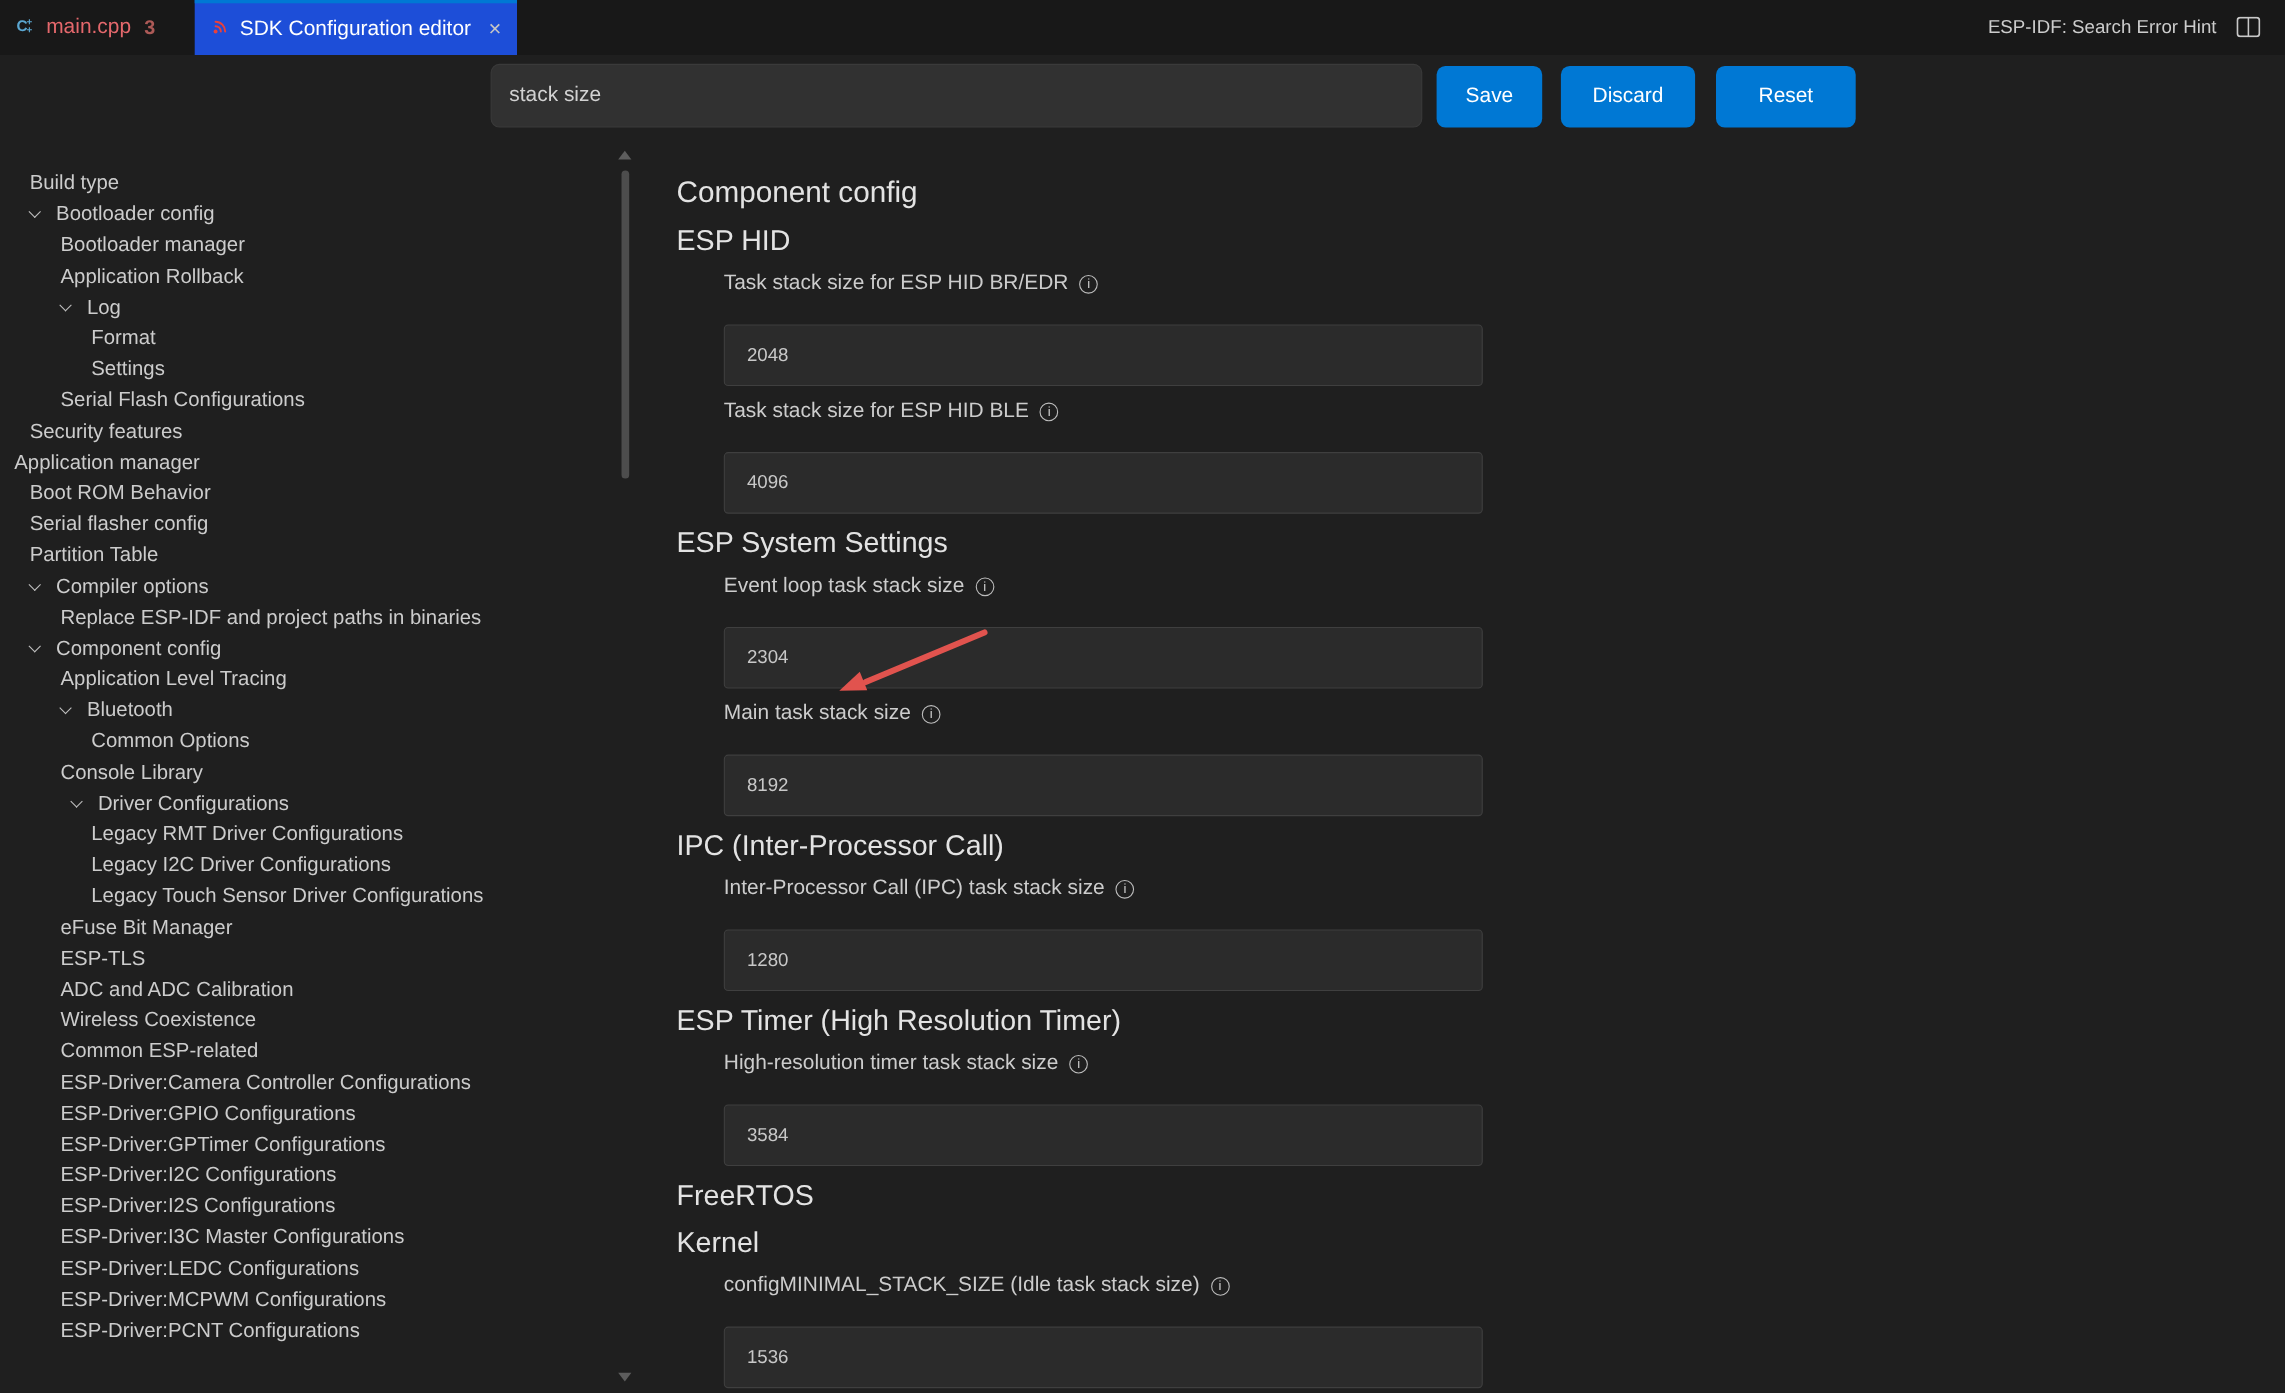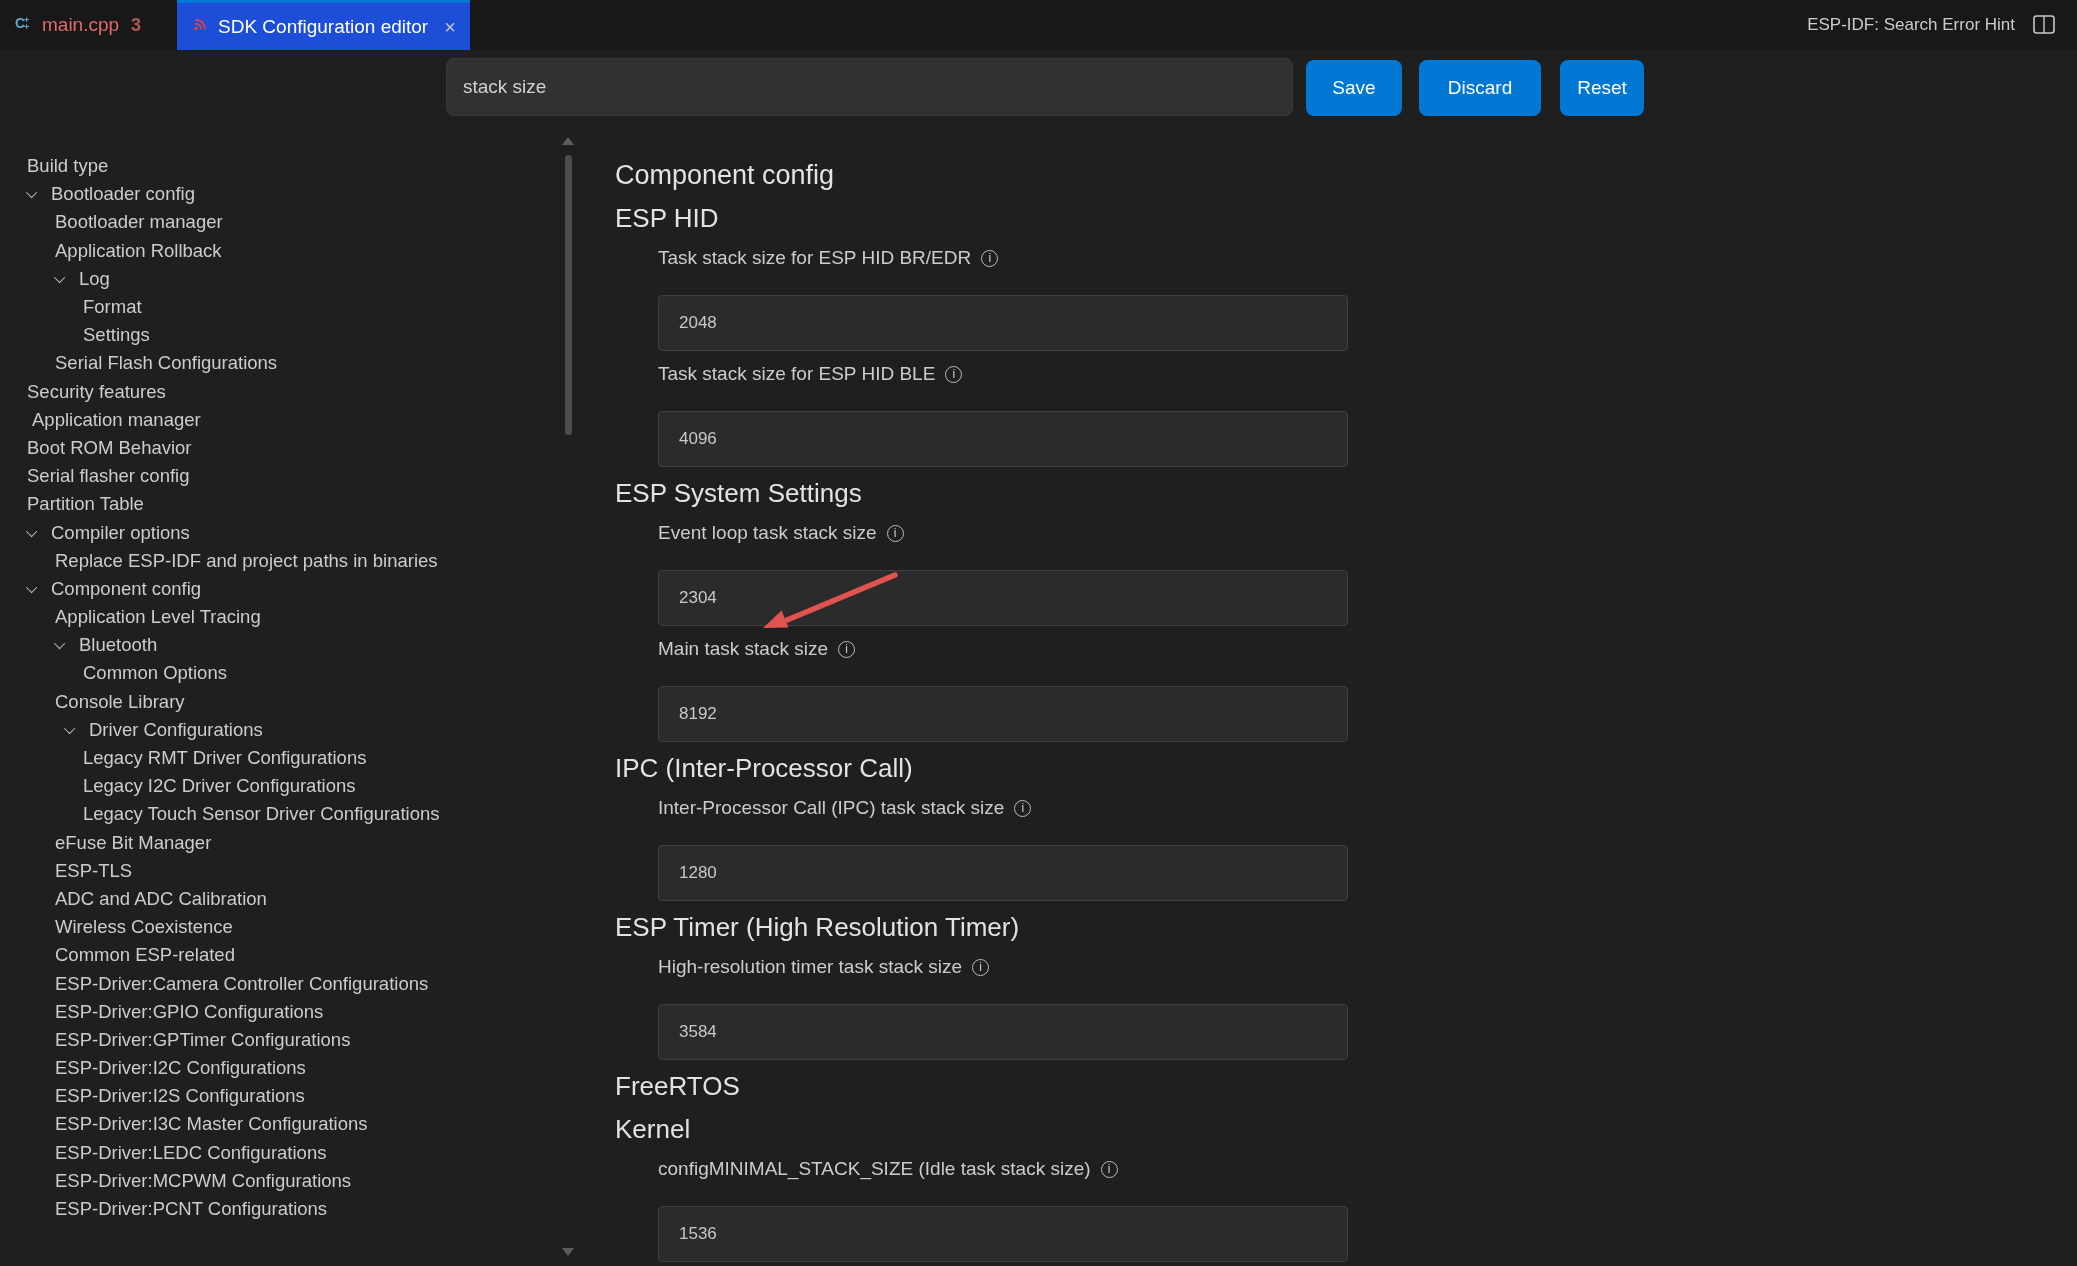--- a/index.html
+++ b/index.html
@@ -22,21 +22,21 @@
 
   
   .search-box { position:absolute; left:446px; top:58px; width:847px; height:58px;
                 background:#313131; border:1px solid #3a3a3a; border-radius:8px;
                 color:#d2d2d2; font-size:19px; padding:0 16px; outline:none;
                 font-family:"Liberation Sans", sans-serif; }
   .btn { position:absolute; top:60px; height:56px; background:#0078d4; border:none; border-radius:8px;
          color:#ffffff; font-size:19px; cursor:pointer; font-family:"Liberation Sans", sans-serif; }
   .btn-save    { left:1306px; width:96px;  }
   .btn-discard { left:1419px; width:122px; }
-  .btn-reset   { left:1560px; width:84px; }
+  .btn-reset   { left:1560px; width:127px; }
 
   
   .sidebar { position:absolute; left:0; top:152px; width:556px; }
   .side-row { height:28.2px; display:flex; align-items:center; color:#cccccc; font-size:18.5px;
               white-space:nowrap; cursor:pointer; }
   .chev { width:26px; height:100%; display:flex; align-items:center; }
   .chev::before { content:""; width:7px; height:7px; margin-left:4px;
                   border-left:1.6px solid #bfbfbf; border-bottom:1.6px solid #bfbfbf;
                   transform:rotate(-45deg) translateY(-2px); }
 
@@ -130,21 +130,21 @@
     </div>
     <div class="side-row" style="padding-left: 83px;">
       <span>Settings</span>
     </div>
     <div class="side-row" style="padding-left: 55px;">
       <span>Serial Flash Configurations</span>
     </div>
     <div class="side-row" style="padding-left: 27px;">
       <span>Security features</span>
     </div>
-    <div class="side-row" style="padding-left: 32px;">
+    <div class="side-row" style="padding-left: 13px;">
       <span>Application manager</span>
     </div>
     <div class="side-row" style="padding-left: 27px;">
       <span>Boot ROM Behavior</span>
     </div>
     <div class="side-row" style="padding-left: 27px;">
       <span>Serial flasher config</span>
     </div>
     <div class="side-row" style="padding-left: 27px;">
       <span>Partition Table</span>

